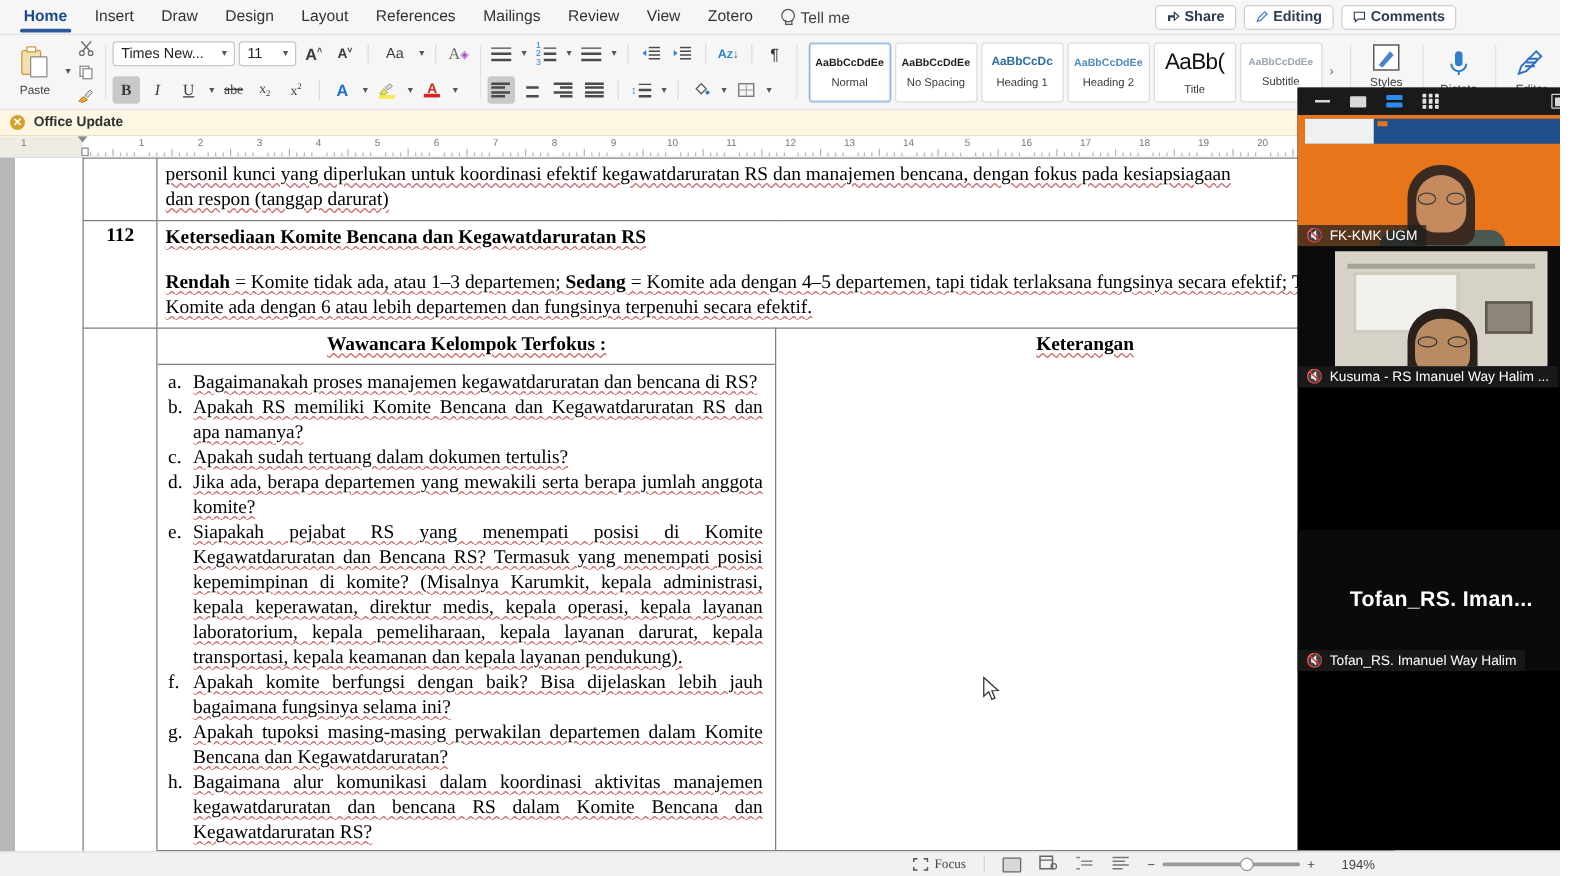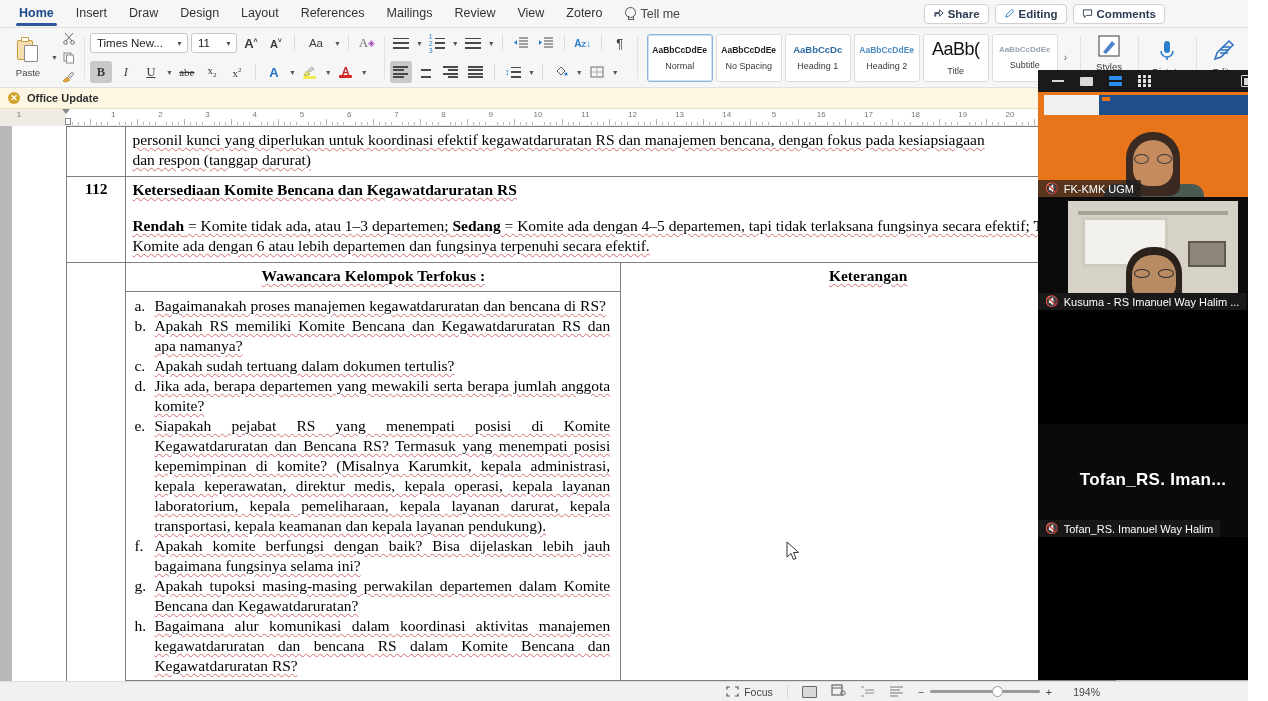--- a/index.html
+++ b/index.html
@@ -994,21 +994,21 @@
           <span>Tofan_RS. Imanuel Way Halim</span>
         </div>
       </div>
 
 
     </div>
   </div>
 
   <div class="statusbar">
     <div class="sb-right">
-      <span style="display:flex;gap:5px;">
+      <span style="display:flex;gap:5px;font-family:Liberation Serif, serif;">
         <svg width="13" height="11" viewBox="0 0 13 11">
             <path d="M1 3.5V1h3M9 1h3v2.5M12 7.5V10H9M4 10H1V7.5" fill="none" stroke="#555" stroke-width="1.2"></path>
           </svg>
         <span>Focus</span>
       </span>
       <span class="sb-sep"></span>
       <span class="vico sel"></span>
       <span>
         <svg width="15" height="13" viewBox="0 0 15 13">
             <rect x="1" y="1" width="10" height="10" fill="none" stroke="#666" stroke-width="1.2"></rect>

